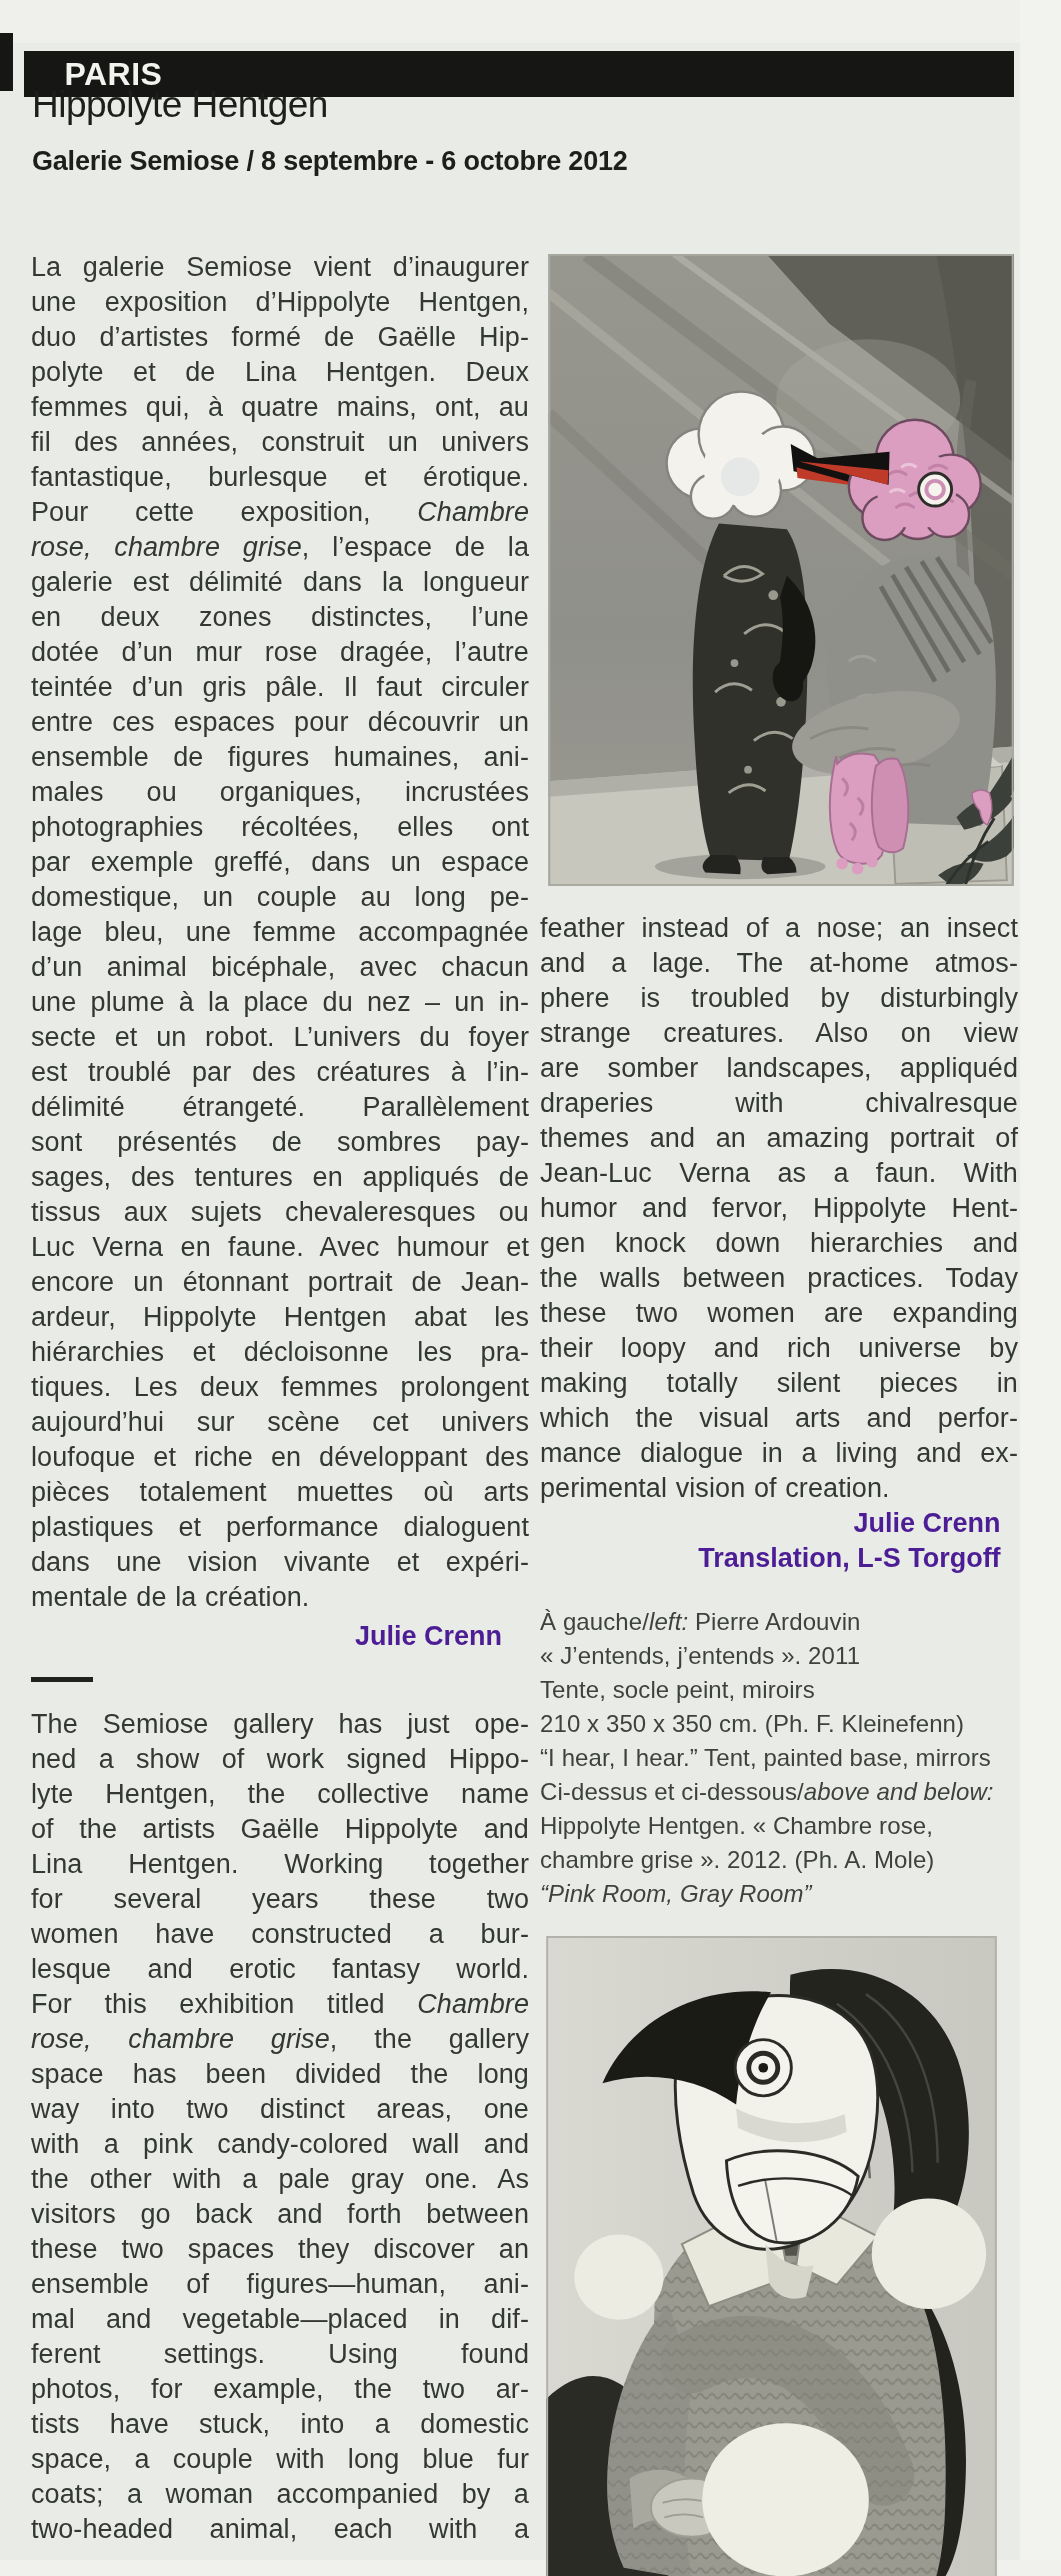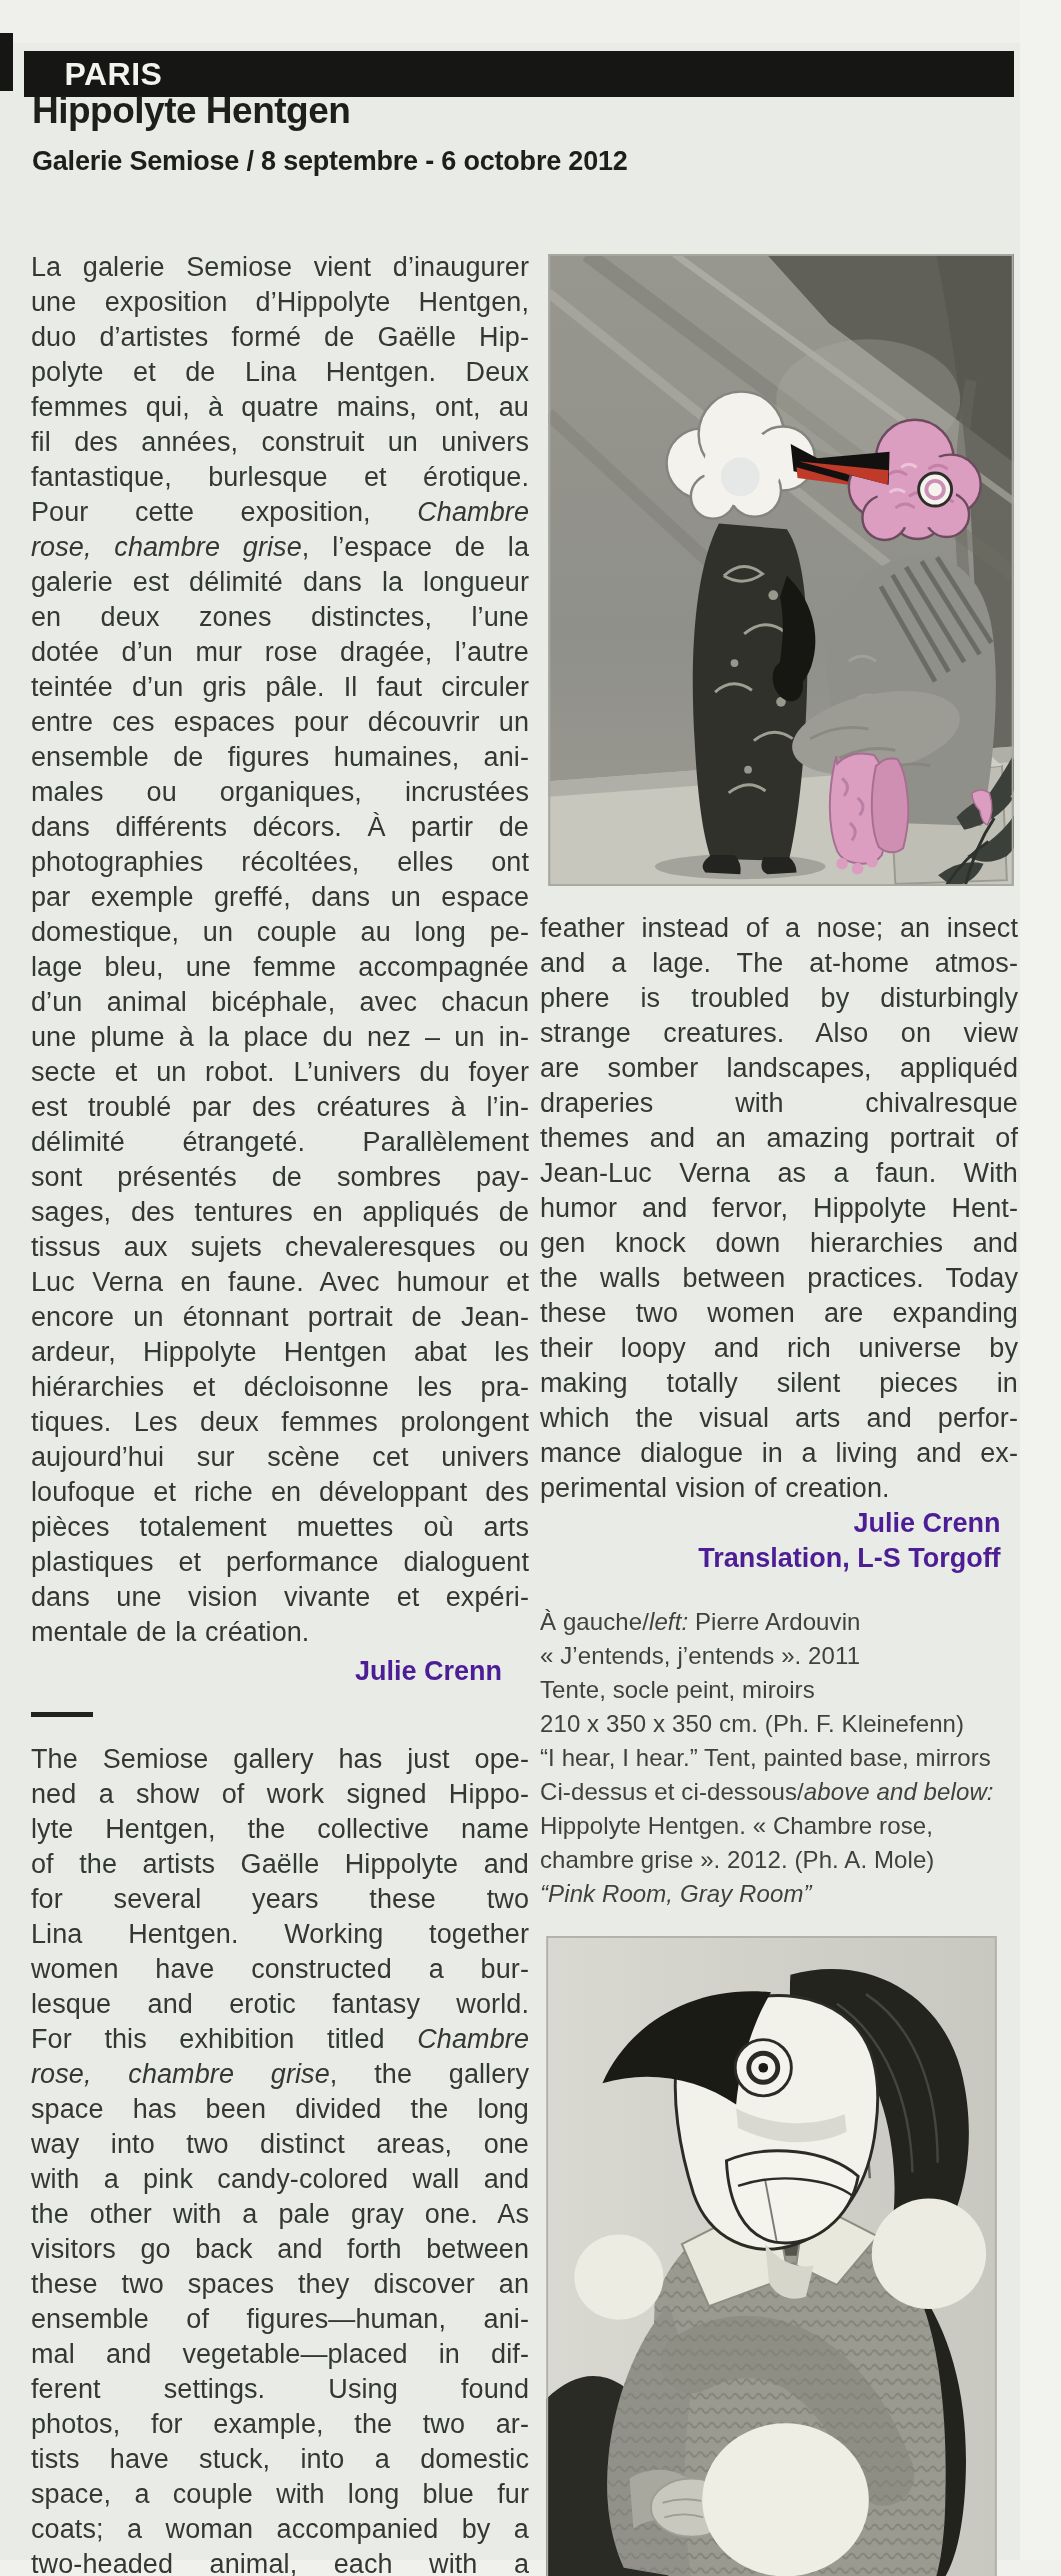--- a/index.html
+++ b/index.html
@@ -16,21 +16,21 @@
   }
   .strip-right{position:absolute;left:1020px;top:0;width:42px;height:2576px;background:var(--margin_bg,#f2f3ee);}
   .strip-top{position:absolute;left:0;top:0;width:1061px;height:43px;background:#eff0eb;}
   .strip-bottom{position:absolute;left:0;top:2560px;width:1061px;height:15.5px;background:#f0f1ec;}
   .corner-block{position:absolute;left:0;top:33px;width:12.6px;height:58px;background:var(--bar_black,#161614);}
   .paris-bar{
     position:absolute;left:24px;top:51px;width:990px;height:46px;
     background:var(--bar_black,#161614);display:flex;align-items:center;padding-left:24px;
   }
   .paris-bar span{color:#f2f3ee;font-weight:bold;font-size:32px;letter-spacing:0.5px;padding-left:16.5px;}
-  .page-title{position:absolute;left:32px;top:90px;font-size:37px;font-weight:bold;letter-spacing:-0.5px;color:#1d1f1d;}
+  .page-title{position:absolute;left:32px;top:84px;font-size:37px;font-weight:normal;letter-spacing:-0.5px;color:#1d1f1d;}
   .page-subtitle{position:absolute;left:32px;top:146px;font-size:27px;font-weight:bold;letter-spacing:-0.2px;color:#1d1f1d;}
 
   .col-left{position:absolute;left:31px;top:250px;width:498px;}
   .col-right{position:absolute;left:540px;top:226px;width:478px;margin-top:28px;}
 
   .textblock{font-size:27px;word-spacing:1px;letter-spacing:0.1px;}
   .textblock .line{height:35px;line-height:35px;text-align:justify;text-align-last:justify;overflow:hidden;white-space:nowrap;}
   .textblock .line.nojust{text-align-last:left;}
   i{font-style:italic;}
 
@@ -73,21 +73,20 @@
       <div class="line">fantastique, burlesque et érotique.</div>
       <div class="line">Pour cette exposition, <i>Chambre</i></div>
       <div class="line"><i>rose, chambre grise</i>, l’espace de la</div>
       <div class="line">galerie est délimité dans la longueur</div>
       <div class="line">en deux zones distinctes, l’une</div>
       <div class="line">dotée d’un mur rose dragée, l’autre</div>
       <div class="line">teintée d’un gris pâle. Il faut circuler</div>
       <div class="line">entre ces espaces pour découvrir un</div>
       <div class="line">ensemble de figures humaines, ani-</div>
       <div class="line">males ou organiques, incrustées</div>
-      <div class="line">dans différents décors. À partir de</div>
       <div class="line">photographies récoltées, elles ont</div>
       <div class="line">par exemple greffé, dans un espace</div>
       <div class="line">domestique, un couple au long pe-</div>
       <div class="line">lage bleu, une femme accompagnée</div>
       <div class="line">d’un animal bicéphale, avec chacun</div>
       <div class="line">une plume à la place du nez – un in-</div>
       <div class="line">secte et un robot. L’univers du foyer</div>
       <div class="line">est troublé par des créatures à l’in-</div>
       <div class="line">délimité étrangeté. Parallèlement</div>
       <div class="line">sont présentés de sombres pay-</div>
@@ -105,22 +104,22 @@
       <div class="line">dans une vision vivante et expéri-</div>
       <div class="line nojust">mentale de la création.</div>
     </div>
   <div class="byline">Julie Crenn</div>
   <div class="rule"></div>
   <div class="textblock english">
       <div class="line">The Semiose gallery has just ope-</div>
       <div class="line">ned a show of work signed Hippo-</div>
       <div class="line">lyte Hentgen, the collective name</div>
       <div class="line">of the artists Gaëlle Hippolyte and</div>
+      <div class="line">Lina Hentgen. Working together</div>
       <div class="line">for several years these two</div>
-      <div class="line">Lina Hentgen. Working together</div>
       <div class="line">women have constructed a bur-</div>
       <div class="line">lesque and erotic fantasy world.</div>
       <div class="line">For this exhibition titled <i>Chambre</i></div>
       <div class="line"><i>rose, chambre grise</i>, the gallery</div>
       <div class="line">space has been divided the long</div>
       <div class="line">way into two distinct areas, one</div>
       <div class="line">with a pink candy-colored wall and</div>
       <div class="line">the other with a pale gray one. As</div>
       <div class="line">visitors go back and forth between</div>
       <div class="line">these two spaces they discover an</div>

